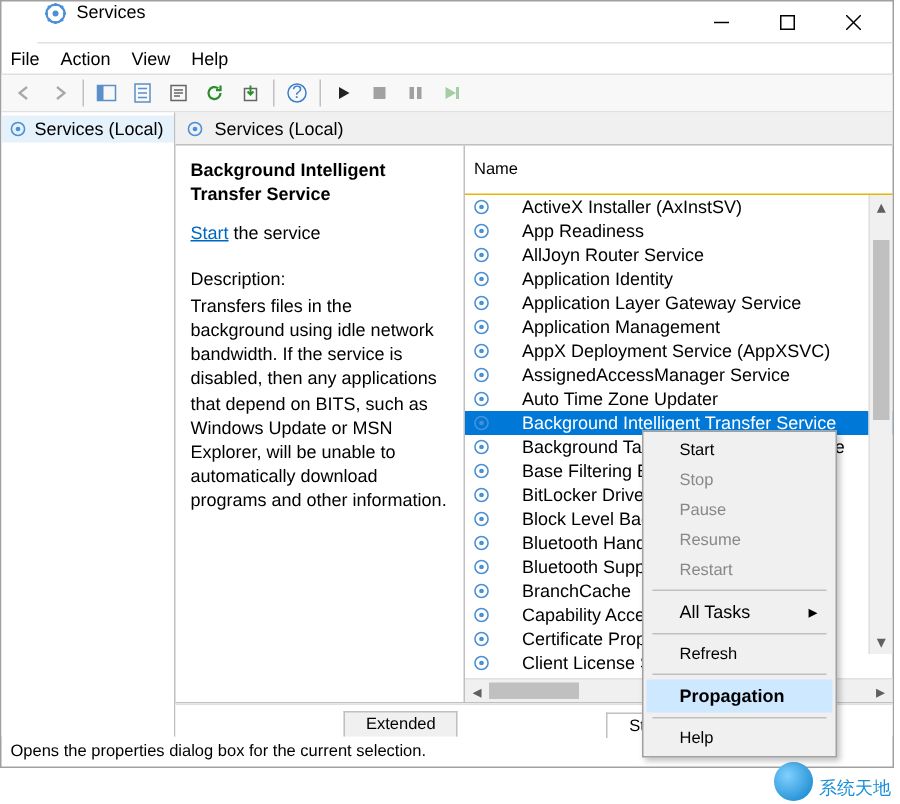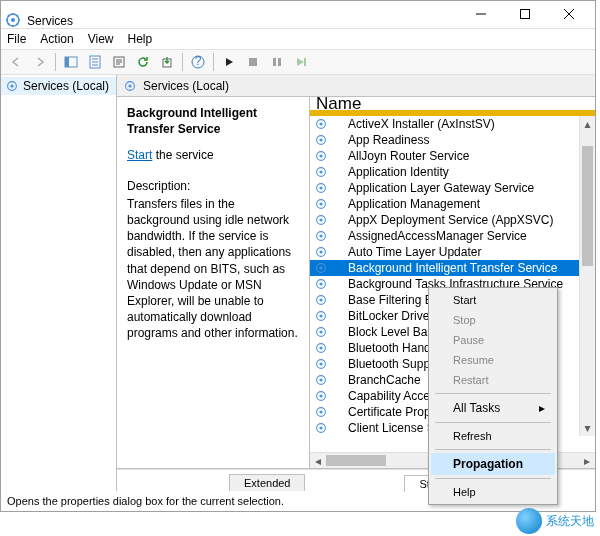--- a/index.html
+++ b/index.html
@@ -1,18 +1,18 @@
 <!DOCTYPE html>
 <html><head>
 <meta charset="utf-8">
 <style>
 * { box-sizing: border-box; margin: 0; padding: 0; font-family: "Segoe UI", Tahoma, sans-serif; font-size: 12px; }
 body { width: 600px; height: 536px; background: #fff; position: relative; overflow: hidden; }
 .window { width: 596px; height: 512px; border: 1px solid #a0a0a0; background: #fff; display: flex; flex-direction: column; }
-.titlebar { height: 28px; display: flex; align-items: flex-end; padding: 0 4px; border-bottom: 1px solid #e0e0e0; }
+.titlebar { height: 28px; display: flex; align-items: flex-start; padding: 0 4px; border-bottom: 1px solid #e0e0e0; margin-left: 24px; }
 .titlebar .ticon { width: 16px; height: 16px; margin-right: 6px; }
 .titlebar .title { flex: 1; }
 .winbtns { display: flex; }
 .winbtn { width: 44px; height: 28px; display: flex; align-items: center; justify-content: center; }
 .menubar { height: 20px; display: flex; align-items: center; padding: 0 6px; gap: 14px; }
 .menubar span { cursor: default; }
 .toolbar { height: 26px; display: flex; align-items: center; padding: 2px 4px; gap: 2px; border-top: 1px solid #e0e0e0; border-bottom: 1px solid #e0e0e0; background: #f8f8f8; }
 .tbtn { width: 22px; height: 22px; display: flex; align-items: center; justify-content: center; border: 1px solid transparent; }
 .tbtn.disabled { opacity: 0.4; }
 .tsep { width: 1px; height: 18px; background: #c0c0c0; margin: 0 2px; }
@@ -21,21 +21,21 @@
 .left .node { display: flex; align-items: center; gap: 4px; padding: 2px 4px; background: #e5f1fb; }
 .right { flex: 1; display: flex; flex-direction: column; min-width: 0; }
 .rheader { height: 22px; background: #f0f0f0; border-bottom: 1px solid #c0c0c0; display: flex; align-items: center; gap: 6px; padding: 0 6px; }
 .rbody { flex: 1; display: flex; min-height: 0; border-bottom: 1px solid #c0c0c0; }
 .detail { width: 192px; padding: 8px 10px; font-size: 11px; line-height: 1.35; overflow: hidden; }
 .detail .sname { font-weight: bold; margin-bottom: 10px; }
 .detail .action { margin-bottom: 14px; }
 .detail .action a { color: #0067c0; text-decoration: underline; }
 .detail .dlabel { margin-bottom: 2px; }
 .listwrap { flex: 1; display: flex; flex-direction: column; min-width: 0; border-left: 1px solid #c0c0c0; }
-.colh { height: 19px; border-bottom: 6px solid #eab308; display: flex; align-items: center; padding: 0 6px; font-size: 17px; }
+.colh { height: 33px; border-bottom: 1px solid #eab308; display: flex; align-items: center; padding: 0 6px; font-size: 11px; }
 .list { flex: 1; overflow: hidden; position: relative; }
 .row { height: 16px; display: flex; align-items: center; padding: 0 4px; gap: 20px; font-size: 11px; white-space: nowrap; cursor: default; }
 .row.sel { background: #0078d7; color: #fff; }
 .scroll { position: absolute; right: 0; top: 0; bottom: 16px; width: 16px; background: #f0f0f0; border-left: 1px solid #e0e0e0; }
 .scroll .thumb { position: absolute; left: 2px; right: 2px; top: 30px; height: 120px; background: #c0c0c0; }
 .scroll .arr { position: absolute; left: 0; right: 0; height: 16px; display: flex; align-items: center; justify-content: center; color: #606060; }
 .scroll .arr.up { top: 0; } .scroll .arr.dn { bottom: 0; }
 .hscroll { height: 16px; background: #f0f0f0; border-top: 1px solid #e0e0e0; display: flex; }
 .hscroll .arr { width: 16px; display: flex; align-items: center; justify-content: center; color: #606060; }
 .hscroll .track { flex: 1; position: relative; }
@@ -44,21 +44,21 @@
 .tab { padding: 2px 14px; border: 1px solid #c0c0c0; border-bottom: none; margin-right: -1px; background: #f0f0f0; font-size: 11px; cursor: default; margin-left: 100px; }
 .tab.first { margin-left: 112px; }
 .tab.active { background: #fff; position: relative; top: 1px; }
 .status { height: 20px; padding: 2px 6px; font-size: 11px; display: flex; align-items: center; }
 .ctx { position: absolute; left: 428px; top: 287px; width: 130px; background: #f0f0f0; border: 1px solid #a0a0a0; box-shadow: 2px 2px 4px rgba(0,0,0,0.25); padding: 2px; z-index: 100; }
 .ctx .item { padding: 4px 10px 4px 22px; font-size: 11px; cursor: default; display: flex; justify-content: space-between; align-items: center; }
 .ctx .item.disabled { color: #888; }
 .ctx .item.hl { background: #cde8ff; }
 .ctx .sep { height: 1px; background: #c0c0c0; margin: 3px 4px; }
 .gearicon { width: 14px; height: 14px; }
-.watermark { position: absolute; right: 6px; bottom: 2px; font-size: 11px; color: #1a8fd8; display: flex; align-items: center; gap: 4px; }
+.watermark { position: absolute; right: 6px; bottom: 2px; font-size: 11px; color: #1a8fd8; display: flex; align-items: flex-end; gap: 4px; }
 .watermark .globe { width: 26px; height: 26px; border-radius: 50%; background: radial-gradient(circle at 35% 35%, #7fd0ff, #0a7fc8); position: relative; }
 </style>
 </head>
 <body>
 
 <div class="window">
   <div class="titlebar">
     <svg class="ticon" viewBox="0 0 16 16">
         <circle cx="8" cy="8" r="6" fill="none" stroke="#4a90d9" stroke-width="1.5"></circle>
         <circle cx="8" cy="8" r="2" fill="#4a90d9"></circle>
@@ -251,21 +251,21 @@
                   <circle cx="8" cy="8" r="5" fill="none" stroke="#4a90d9" stroke-width="1.2"></circle>
                   <circle cx="8" cy="8" r="1.8" fill="#4a90d9"></circle>
                 </svg>
                 <span>AssignedAccessManager Service</span>
               </div>
               <div class="row">
                 <svg class="gearicon" viewBox="0 0 16 16">
                   <circle cx="8" cy="8" r="5" fill="none" stroke="#4a90d9" stroke-width="1.2"></circle>
                   <circle cx="8" cy="8" r="1.8" fill="#4a90d9"></circle>
                 </svg>
-                <span>Auto Time Layer Updater</span>
+                <span>Auto Time Zone Updater</span>
               </div>
               <div class="row sel">
                 <svg class="gearicon" viewBox="0 0 16 16">
                   <circle cx="8" cy="8" r="5" fill="none" stroke="#4a90d9" stroke-width="1.2"></circle>
                   <circle cx="8" cy="8" r="1.8" fill="#4a90d9"></circle>
                 </svg>
                 <span>Background Intelligent Transfer Service</span>
               </div>
               <div class="row">
                 <svg class="gearicon" viewBox="0 0 16 16">

